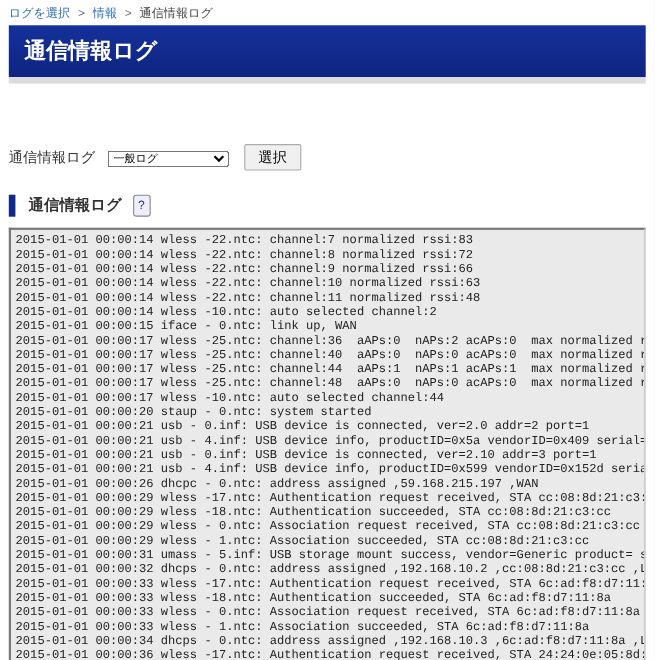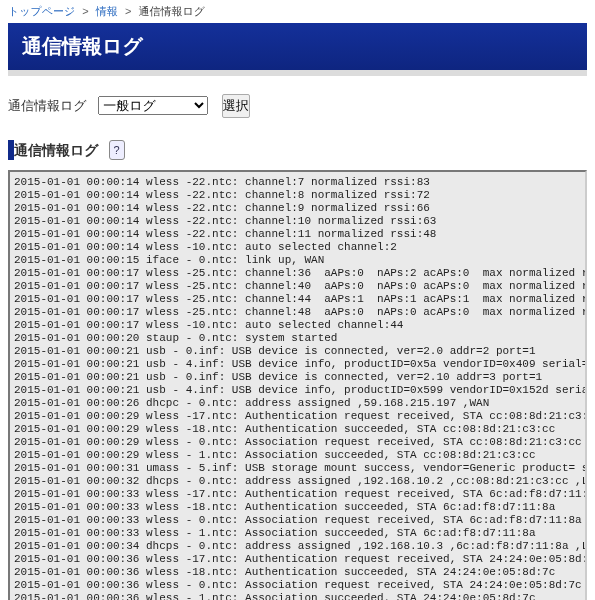--- a/index.html
+++ b/index.html
@@ -37,38 +37,39 @@
       margin-bottom: 18px;
     }
     .selector-row {
       margin-bottom: 22px;
       font-size: 13px;
     }
     .selector-row label {
       margin-right: 8px;
     }
     .selector-row select {
-      font-size: 13px;
+      font-size: 10px;
       min-width: 110px;
     }
     .selector-row button {
       font-size: 13px;
       margin-left: 10px;
-      padding: 2px 0;
+      padding: 2px 12px;
       background: #f0f0f0;
       border: 1px solid #aaa;
       border-radius: 2px;
       cursor: pointer;
+      margin-top: 37px;
     }
     .section-header {
       font-size: 14px;
       font-weight: bold;
       color: #333;
       border-left: 6px solid #102a8a;
-      padding-left: 0;
+      padding-left: 12px;
       margin-bottom: 10px;
       line-height: 18px;
     }
     .help-icon {
       display: inline-block;
       border: 1px solid #888;
       border-radius: 3px;
       font-size: 11px;
       font-weight: normal;
       color: #335;
@@ -88,21 +89,21 @@
       color: #222;
       white-space: pre;
       overflow-x: auto;
       height: 420px;
     }
   </style>
 </head>
 <body>
 
 <div class="breadcrumb">
-  <a href="#">トップページ</a>
+  <a href="#">ログを選択</a>
   <span class="sep">&gt;</span>
   <a href="#">情報</a>
   <span class="sep">&gt;</span>
   <span class="current">通信情報ログ</span>
 </div>
 
 <div class="title-bar">通信情報ログ</div>
 
 <div class="selector-row">
   <label>通信情報ログ</label>

